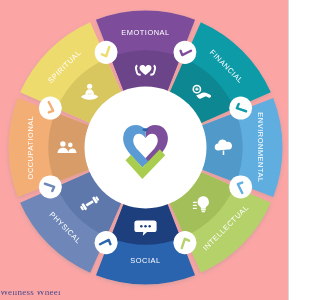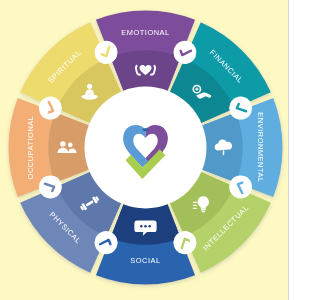--- a/index.html
+++ b/index.html
@@ -1,18 +1,18 @@
 <!DOCTYPE html>
 <html><head>
 <meta charset="utf-8">
 <style>
   html,body{margin:0;padding:0;background:#ffffff;}
   body{width:300px;height:300px;overflow:hidden;
        font-family:"Liberation Sans","DejaVu Sans",sans-serif;}
-  #wheel-root{position:relative;width:300px;height:300px;background:#fef9c3;}
+  #wheel-root{position:relative;width:300px;height:300px;background:#fca5a5;}
   #wheel-svg{display:block;position:absolute;left:0;top:0;}
   .seg-label{fill:#ffffff;font-family:"Liberation Sans","DejaVu Sans",sans-serif;
              font-size:7.4px;letter-spacing:0.55px;text-anchor:middle;
              dominant-baseline:middle;font-weight:400;}
   .right-margin{position:absolute;top:0;right:0;width:11px;height:300px;
                 background:#ffffff;border-left:1px solid #d8d8d8;}
   .bottom-strip{position:absolute;left:0;bottom:0;width:289px;height:9px;
                 overflow:hidden;}
   .bottom-strip span{display:block;font-size:9px;color:#2f3d86;
                      letter-spacing:.2px;line-height:9px;
@@ -147,15 +147,18 @@
           <circle cx="0" cy="0" r="11.5" fill="#ffffff"></circle>
           <path d="M-4.6 0.2 L-1.4 3.6 L5.0 -3.8" fill="none" stroke="#6E87B8" stroke-width="2.4" stroke-linecap="round" stroke-linejoin="round"></path>
         </g>
         <g transform="translate(50.34040815133744 108.0836064663958) rotate(292.5)">
           <circle cx="0" cy="0" r="11.5" fill="#ffffff"></circle>
           <path d="M-4.6 0.2 L-1.4 3.6 L5.0 -3.8" fill="none" stroke="#F3AE74" stroke-width="2.4" stroke-linecap="round" stroke-linejoin="round"></path>
         </g>
       </g>
   </svg>
 
+  <div class="bottom-strip">
+    <span>Wellness Wheel</span>
+  </div>
 
   <div class="right-margin"></div>
 </div>
 
 </body></html>

